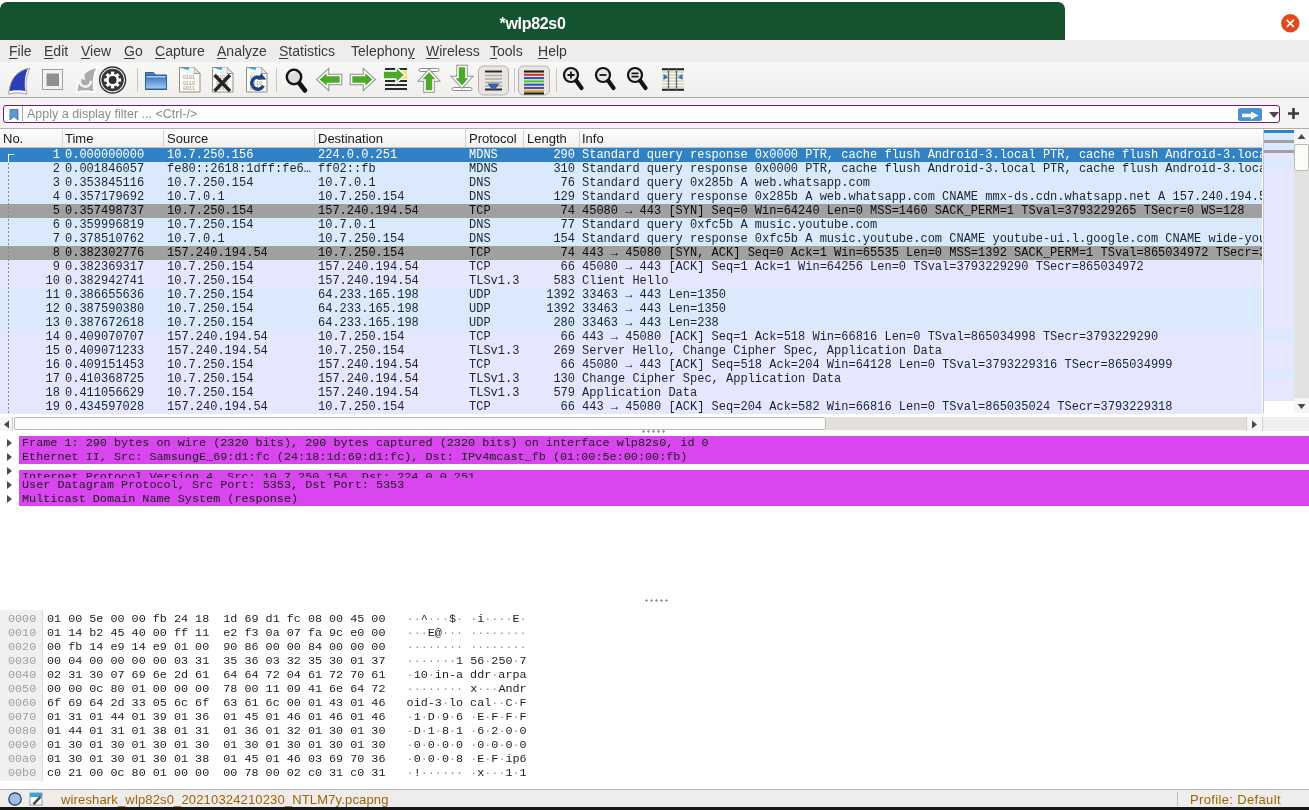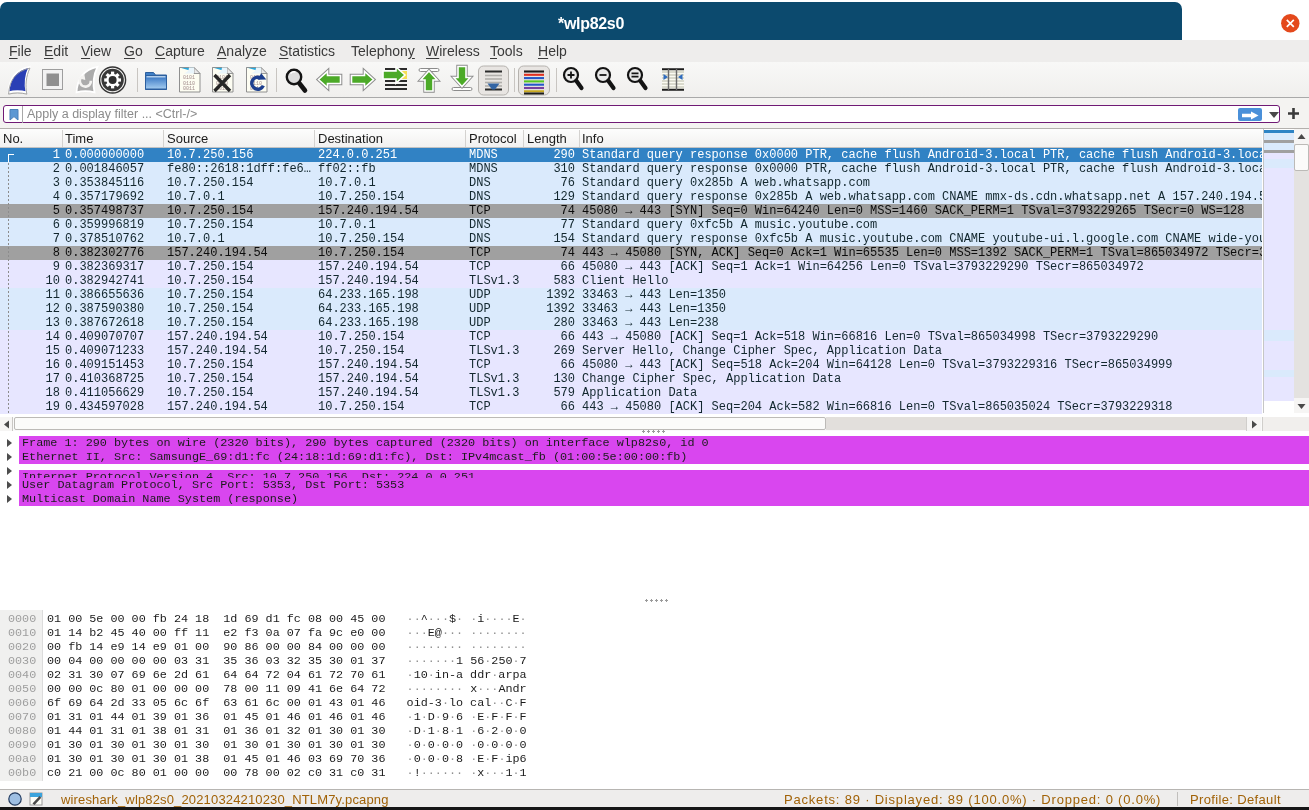--- a/index.html
+++ b/index.html
@@ -1,18 +1,18 @@
 <!DOCTYPE html>
 <html><head><meta charset="utf-8"><style>
 *{margin:0;padding:0;box-sizing:border-box}
 html,body{width:1309px;height:810px;overflow:hidden;background:#fff}
 body{font-family:"Liberation Sans",sans-serif;position:relative}
 .abs{position:absolute}
 
-#titlebar{left:0;top:2px;width:1182px;height:38px;background:#0c4a6e;border-radius:7px 7px 0 0}
+#titlebar{left:0;top:2px;width:1065px;height:38px;background:#14532d;border-radius:7px 7px 0 0}
 #title{width:100%;top:13px;text-align:center;color:#fff;font-size:16px;font-weight:bold;letter-spacing:-0.3px}
 
 #menubar{left:0;top:40px;width:1309px;height:22px;background:#eeedec}
 #menubar span{position:absolute;top:3px;font-size:14px;color:#3a3a3a}
 #menubar u{text-decoration:underline;text-underline-offset:2px}
 
 #toolbar{left:0;top:62px;width:1309px;height:36px;background:linear-gradient(#f8f8f7,#f0efed);border-bottom:1px solid #a9a9a9}
 .tsep{position:absolute;top:6px;width:1px;height:24px;background:#c8c5c1}
 
 #filterbar{left:0;top:98px;width:1309px;height:31px;background:#f4f3f1;border-bottom:1px solid #b3b0ad}
@@ -376,16 +376,15 @@
 <div class="abs" id="statusbar">
 <svg class="abs" style="left:8px;top:2px" width="14" height="14">
       <circle cx="7" cy="7" r="6.2" fill="#9ebfe3" stroke="#223a5e" stroke-width="1.2"></circle>
     </svg>
 <svg class="abs" style="left:29px;top:2px" width="15" height="14">
       <rect x="1" y="1" width="12" height="12" fill="#fcfcf6" stroke="#9a9a9a" stroke-width="1"></rect>
       <rect x="1" y="1" width="12" height="4" fill="#3ba3dc"></rect>
       <path d="M3.5 11.5 L10.5 4 L12.3 5.8 L5.5 13 Z" fill="#4a4a4a"></path>
     </svg>
 <span class="txt" style="left:61px;letter-spacing:0.15px">wireshark_wlp82s0_20210324210230_NTLM7y.pcapng</span>
-<span class="txt" style="left:784px;letter-spacing:0.8px">Packets: 89 · Displayed: 89 (100.0%) · Dropped: 0 (0.0%)</span>
 <div class="abs" style="left:1177px;top:2px;width:1px;height:14px;background:#c1bfbc"></div>
 <span class="txt" style="left:1190px;letter-spacing:0.35px">Profile: Default</span>
 </div>
 <div class="abs" id="botedge"></div>
 </body></html>

